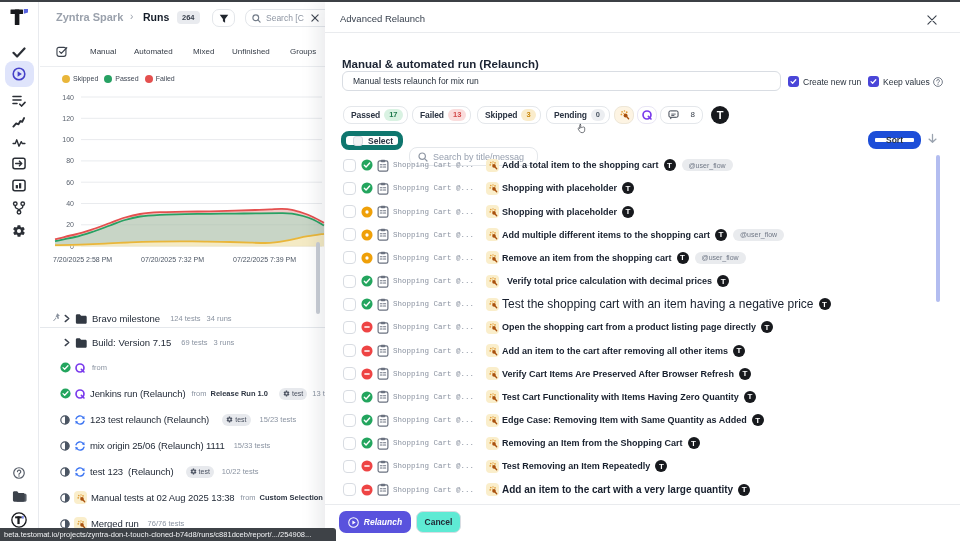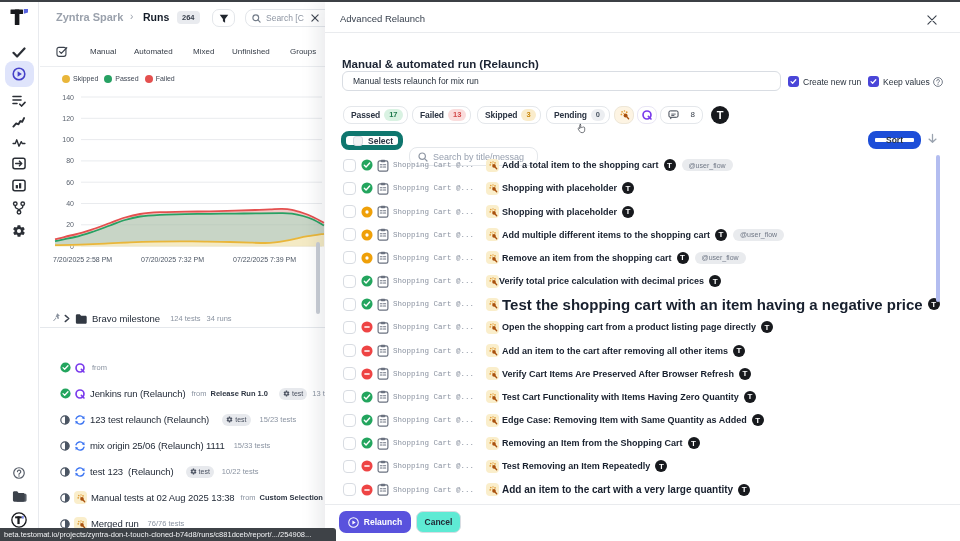--- a/index.html
+++ b/index.html
@@ -203,20 +203,31 @@
       </svg>
 <svg width="13" height="11" viewBox="0 0 15 12" style="margin-left:4px;">
         <path d="M1 2.5c0-.8.7-1.5 1.5-1.5h3l1.5 1.8h5c.8 0 1.5.7 1.5 1.5v6.2c0 .8-.7 1.5-1.5 1.5h-9.5A1.5 1.5 0 0 1 1 10.5z" fill="#323943"></path>
       </svg>
 <span style="margin-left:4px;font-size:9.5px;font-weight:500;color:#242c39;">Bravo milestone</span>
 <span style="margin-left:10px;font-size:7.5px;color:#8a93a1;">124 tests</span>
 <span style="margin-left:6px;font-size:7.5px;color:#8a93a1;">34 runs</span>
 </div>
 <div class="abs" style="left:40px;top:327px;width:285px;border-top:1px solid #e5e8ec;"></div>
 
+<div class="abs flex" style="left:63px;top:333.5px;height:18px;">
+<svg width="8" height="9" viewBox="0 0 9 9">
+        <path d="M2.5 1l4 3.5-4 3.5" stroke="#39404c" stroke-width="1.6" fill="none" stroke-linecap="round" stroke-linejoin="round"></path>
+      </svg>
+<svg width="13" height="11" viewBox="0 0 15 12" style="margin-left:4px;">
+        <path d="M1 2.5c0-.8.7-1.5 1.5-1.5h3l1.5 1.8h5c.8 0 1.5.7 1.5 1.5v6.2c0 .8-.7 1.5-1.5 1.5h-9.5A1.5 1.5 0 0 1 1 10.5z" fill="#323943"></path>
+      </svg>
+<span style="margin-left:4px;font-size:9.5px;font-weight:500;color:#242c39;">Build: Version 7.15</span>
+<span style="margin-left:10px;font-size:7.5px;color:#8a93a1;">69 tests</span>
+<span style="margin-left:6px;font-size:7.5px;color:#8a93a1;">3 runs</span>
+</div>
 <div id="tree">
       <div class="abs flex" style="left:60px;top:358.5px;height:18px;">
         <svg width="11" height="11" viewBox="0 0 13 13" style="flex:none;">
           <circle cx="6.5" cy="6.5" r="6" fill="#23a55e"></circle>
           <path d="M3.6 6.7l1.9 1.9 3.9-4.2" stroke="#fff" stroke-width="1.5" fill="none" stroke-linecap="round" stroke-linejoin="round"></path>
         </svg>
         <span style="margin-left:3px;"></span>
         <svg width="12" height="12" viewBox="0 0 13 13" style="flex:none;">
           <circle cx="6.5" cy="6.5" r="4.3" stroke="#7a3bec" stroke-width="1.8" fill="none"></circle>
           <path d="M8 8l2.8 2.8" stroke="#7a3bec" stroke-width="1.8" stroke-linecap="round"></path>
@@ -664,21 +675,21 @@
                   <circle cx="5" cy="1.9" r="0.7"></circle>
                   <circle cx="7" cy="2.9" r="0.8"></circle>
                   <circle cx="2.2" cy="4.9" r="0.8"></circle>
                   <circle cx="4.4" cy="4" r="0.6"></circle>
                 </g>
                 <circle cx="6" cy="5.9" r="1.8" fill="#a9500d"></circle>
                 <path d="M6.8 6.7L8.7 8.8" stroke="#a9500d" stroke-width="1.3" stroke-linecap="round"></path>
               </svg>
             </span>
           </span>
-  <span style="margin-left:0;font-size:9px;font-weight:600;color:#18202e;white-space:nowrap;letter-spacing:0;">Verify total price calculation with decimal prices</span>
+  <span style="margin-left:8px;font-size:9px;font-weight:600;color:#18202e;white-space:nowrap;letter-spacing:0;">Verify total price calculation with decimal prices</span>
   <span style="margin-left:5px;">
             <span class="flex" style="width:12px;height:12px;background:#17191d;border-radius:50%;justify-content:center;color:#fff;font-size:8px;font-weight:700;flex:none;">T</span>
           </span>
 
   </div>
         <div class="abs flex" style="left:18px;top:291.2px;height:22px;">
   <span style="width:13px;height:13px;border:1px solid #d8dce2;border-radius:4px;background:#fff;flex:none;"></span>
   <span style="margin-left:5px;flex:none;">
             <svg width="12" height="12" viewBox="0 0 13 13">
               <circle cx="6.5" cy="6.5" r="6" fill="#23a55e"></circle>
@@ -701,21 +712,21 @@
                   <circle cx="5" cy="1.9" r="0.7"></circle>
                   <circle cx="7" cy="2.9" r="0.8"></circle>
                   <circle cx="2.2" cy="4.9" r="0.8"></circle>
                   <circle cx="4.4" cy="4" r="0.6"></circle>
                 </g>
                 <circle cx="6" cy="5.9" r="1.8" fill="#a9500d"></circle>
                 <path d="M6.8 6.7L8.7 8.8" stroke="#a9500d" stroke-width="1.3" stroke-linecap="round"></path>
               </svg>
             </span>
           </span>
-  <span style="margin-left:3px;font-size:15px;font-weight:700;color:#18202e;white-space:nowrap;letter-spacing:0;">Test the shopping cart with an item having a negative price</span>
+  <span style="margin-left:3px;font-size:12px;font-weight:400;color:#18202e;white-space:nowrap;letter-spacing:0;">Test the shopping cart with an item having a negative price</span>
   <span style="margin-left:5px;">
             <span class="flex" style="width:12px;height:12px;background:#17191d;border-radius:50%;justify-content:center;color:#fff;font-size:8px;font-weight:700;flex:none;">T</span>
           </span>
 
   </div>
         <div class="abs flex" style="left:18px;top:314.4px;height:22px;">
   <span style="width:13px;height:13px;border:1px solid #d8dce2;border-radius:4px;background:#fff;flex:none;"></span>
   <span style="margin-left:5px;flex:none;">
             <svg width="12" height="12" viewBox="0 0 13 13">
               <circle cx="6.5" cy="6.5" r="6" fill="#ee4444"></circle>
@@ -1008,21 +1019,21 @@
   <span style="margin-left:5px;">
             <span class="flex" style="width:12px;height:12px;background:#17191d;border-radius:50%;justify-content:center;color:#fff;font-size:8px;font-weight:700;flex:none;">T</span>
           </span>
 
   </div>
       </div>
 
   <div class="abs" style="left:611px;top:153px;width:4px;height:147px;background:#b3bdf0;border-radius:2px;"></div>
 
   <div class="abs" style="left:0;top:502px;width:635px;border-top:1px solid #e9ebee;"></div>
-  <div class="abs flex" style="left:14px;top:509px;width:72px;height:22px;background:#5952dd;border-radius:7px;justify-content:center;gap:5px;">
+  <div class="abs flex" style="left:14px;top:509px;width:72px;height:22px;background:#5952dd;border-radius:7px;justify-content:center;gap:5px;font-style:italic;">
     <svg width="11" height="11" viewBox="0 0 12 12">
           <circle cx="6" cy="6" r="5.2" stroke="#fff" stroke-width="1.1" fill="none"></circle>
           <path d="M4.8 3.8v4.4L8.4 6z" fill="#fff"></path>
         </svg>
     <span style="font-size:8.5px;font-weight:600;color:#fff;">Relaunch</span>
       </div>
   <div class="abs flex" style="left:91px;top:509px;width:45px;height:22px;background:#5eead4;border:1px solid #d9dde3;border-radius:7px;justify-content:center;">
     <span style="font-size:8.5px;font-weight:600;color:#222b38;">Cancel</span>
       </div>
 </div>

